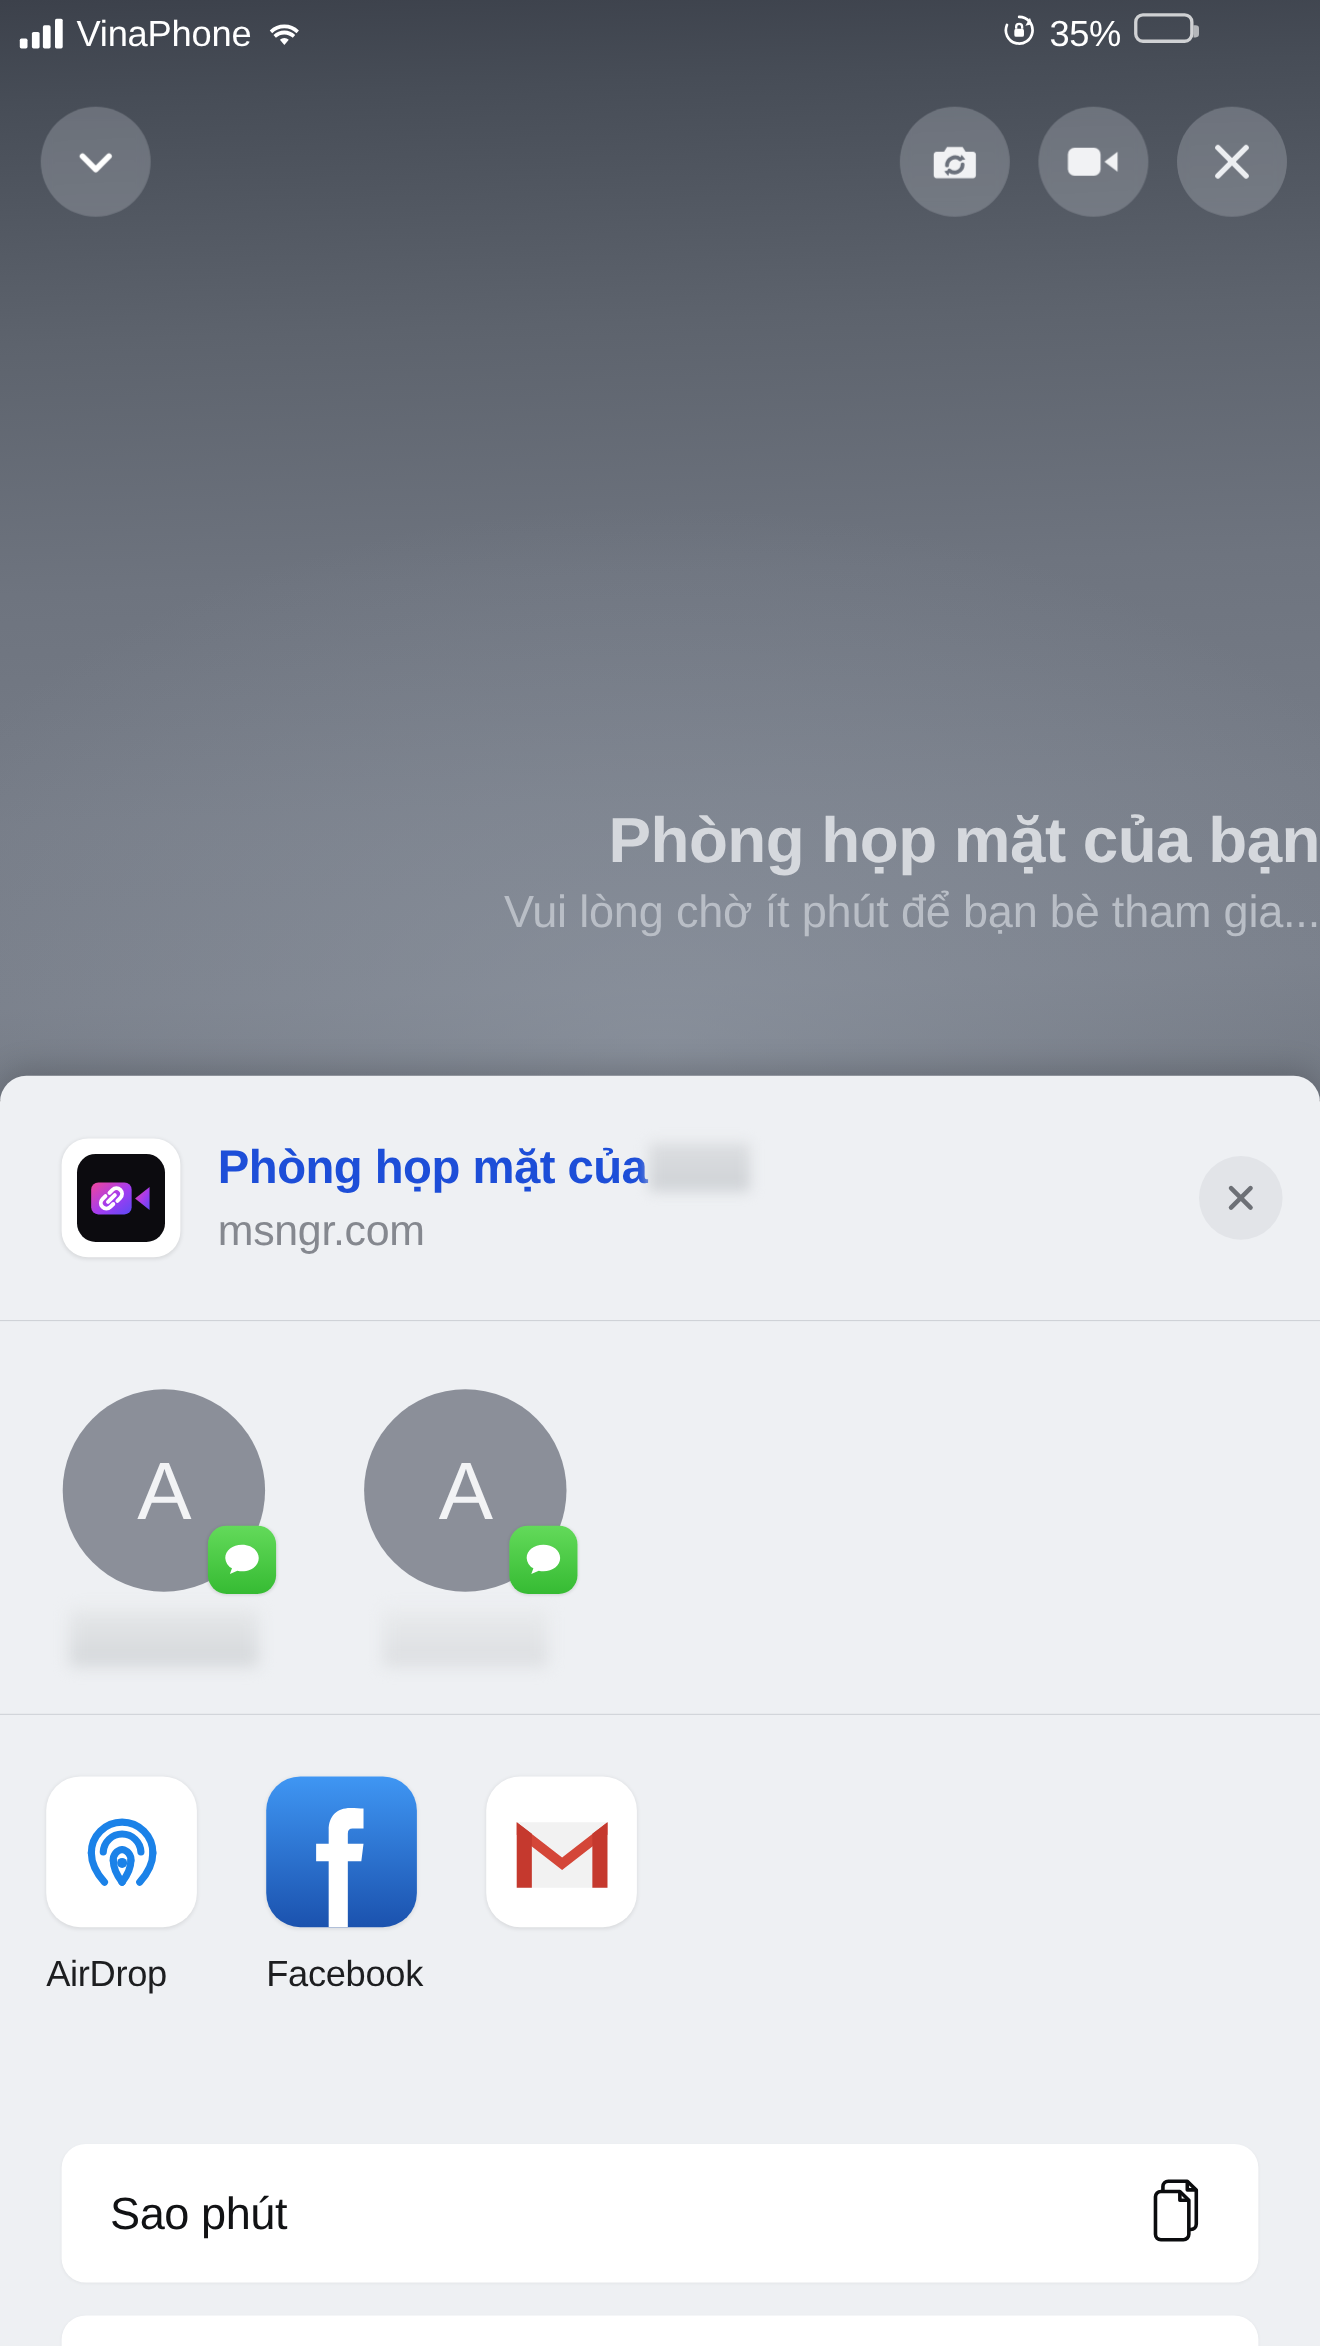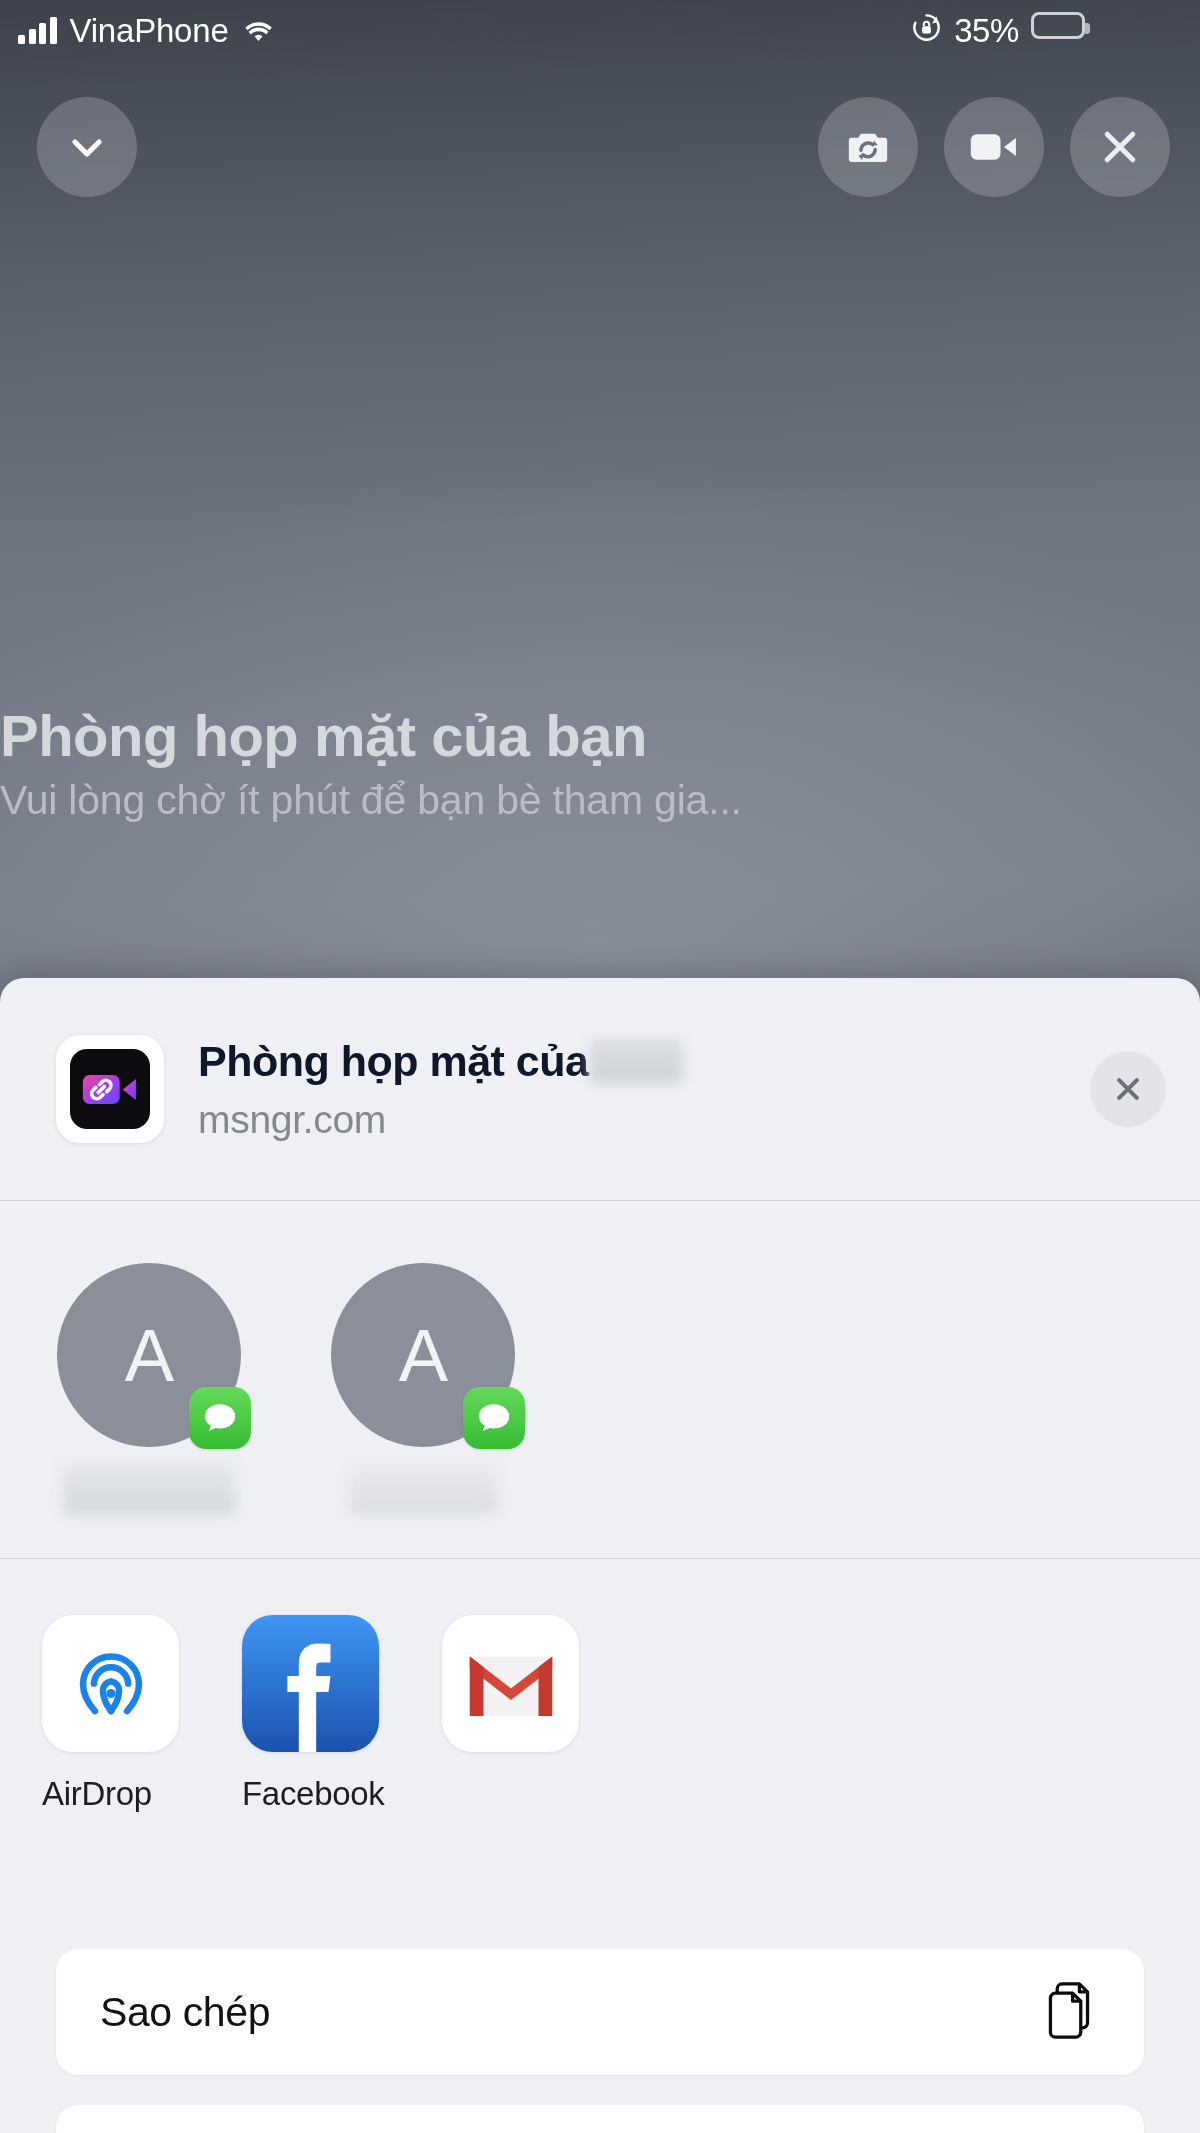--- a/index.html
+++ b/index.html
@@ -62,22 +62,22 @@
   }
   .round-btn {
     width:100px; height:100px; border-radius:50%;
     background:rgba(210,214,222,0.26);
     display:flex; align-items:center; justify-content:center;
     -webkit-backdrop-filter:blur(6px); backdrop-filter:blur(6px);
   }
 
   
   .call-text {
-    position:absolute; left:0; top:704px; width:1200px;
-    text-align:left; color:#d7dade;
+    position:absolute; left:0; top:733px; width:1200px;
+    text-align:right; color:#d7dade;
   }
   .call-title {
     font-size:58px; font-weight:bold; letter-spacing:-0.5px;
     color:#d5d8dd; line-height:1.12;
   }
   .call-sub {
     font-size:41px; color:#b9bec6; margin-top:8px; letter-spacing:-0.2px;
   }
 
   
@@ -101,21 +101,21 @@
     box-shadow:0 1px 4px rgba(0,0,0,0.10);
   }
   .app-icon-inner {
     width:80px; height:80px; border-radius:17px;
     background:#0c0b0f;
     display:flex; align-items:center; justify-content:center;
   }
   .header-texts { margin-left:34px; flex:1; min-width:0; }
   .header-title-row { display:flex; align-items:center; }
   .header-title {
-    font-size:43px; font-weight:bold; color:#0f172a; letter-spacing:-0.5px;
+    font-size:43px; font-weight:bold; color:#1d4ed8; letter-spacing:-0.5px;
     white-space:nowrap;
   }
   .redacted {
     display:inline-block; margin-left:2px;
     width:92px; height:44px;
     background:linear-gradient(180deg,#dcdee1,#cfd2d6);
     filter:blur(6px); border-radius:3px;
   }
   .header-sub {
     font-size:39px; color:#85888f; margin-top:12px; letter-spacing:-0.3px;
@@ -365,21 +365,21 @@
             <path d="M42 12v26h-6V16.6z" fill="#c5392e"></path>
           </svg>
         </div>
         <div class="app-label"></div>
       </div>
 
     </div>
 
     <div class="actions">
       <div class="action-row">
-        <span class="action-label">Sao chép</span>
+        <span class="action-label">Sao phút</span>
         <span>
           <svg viewBox="0 0 24 26" width="56" height="61">
             <path d="M14.3 1.6H6.9A2.1 2.1 0 0 0 4.8 3.7v14.6a2.1 2.1 0 0 0 2.1 2.1h8.8a2.1 2.1 0 0 0 2.1-2.1V5z" fill="#fff" stroke="#0b0c0e" stroke-width="1.4" stroke-linejoin="round"></path>
             <path d="M14.3 1.6V5h3.5" fill="none" stroke="#0b0c0e" stroke-width="1.4" stroke-linejoin="round"></path>
             <path d="M11.4 5.6H4A2.1 2.1 0 0 0 1.9 7.7v14.6A2.1 2.1 0 0 0 4 24.4h8.8a2.1 2.1 0 0 0 2.1-2.1V9z" fill="#fff" stroke="#0b0c0e" stroke-width="1.4" stroke-linejoin="round"></path>
             <path d="M11.4 5.6V9h3.5" fill="none" stroke="#0b0c0e" stroke-width="1.4" stroke-linejoin="round"></path>
           </svg>
         </span>
       </div>
       <div class="action-row partial"></div>

